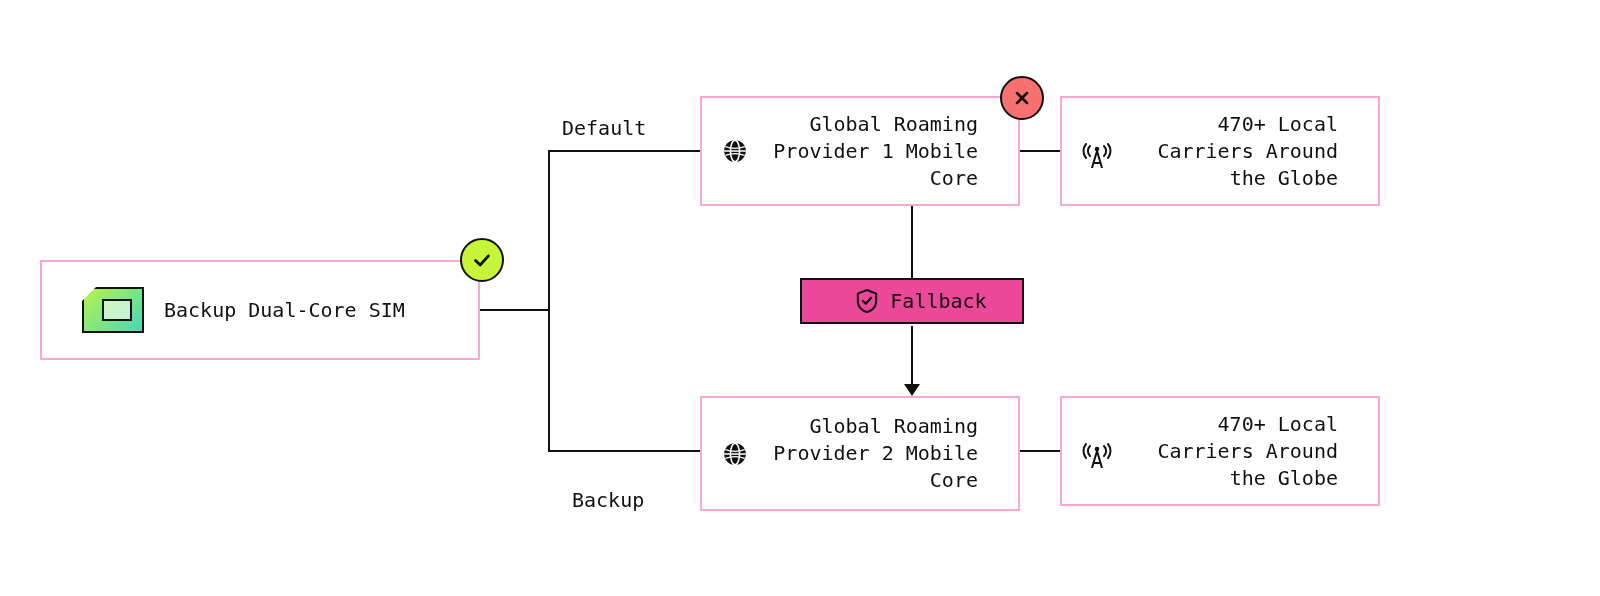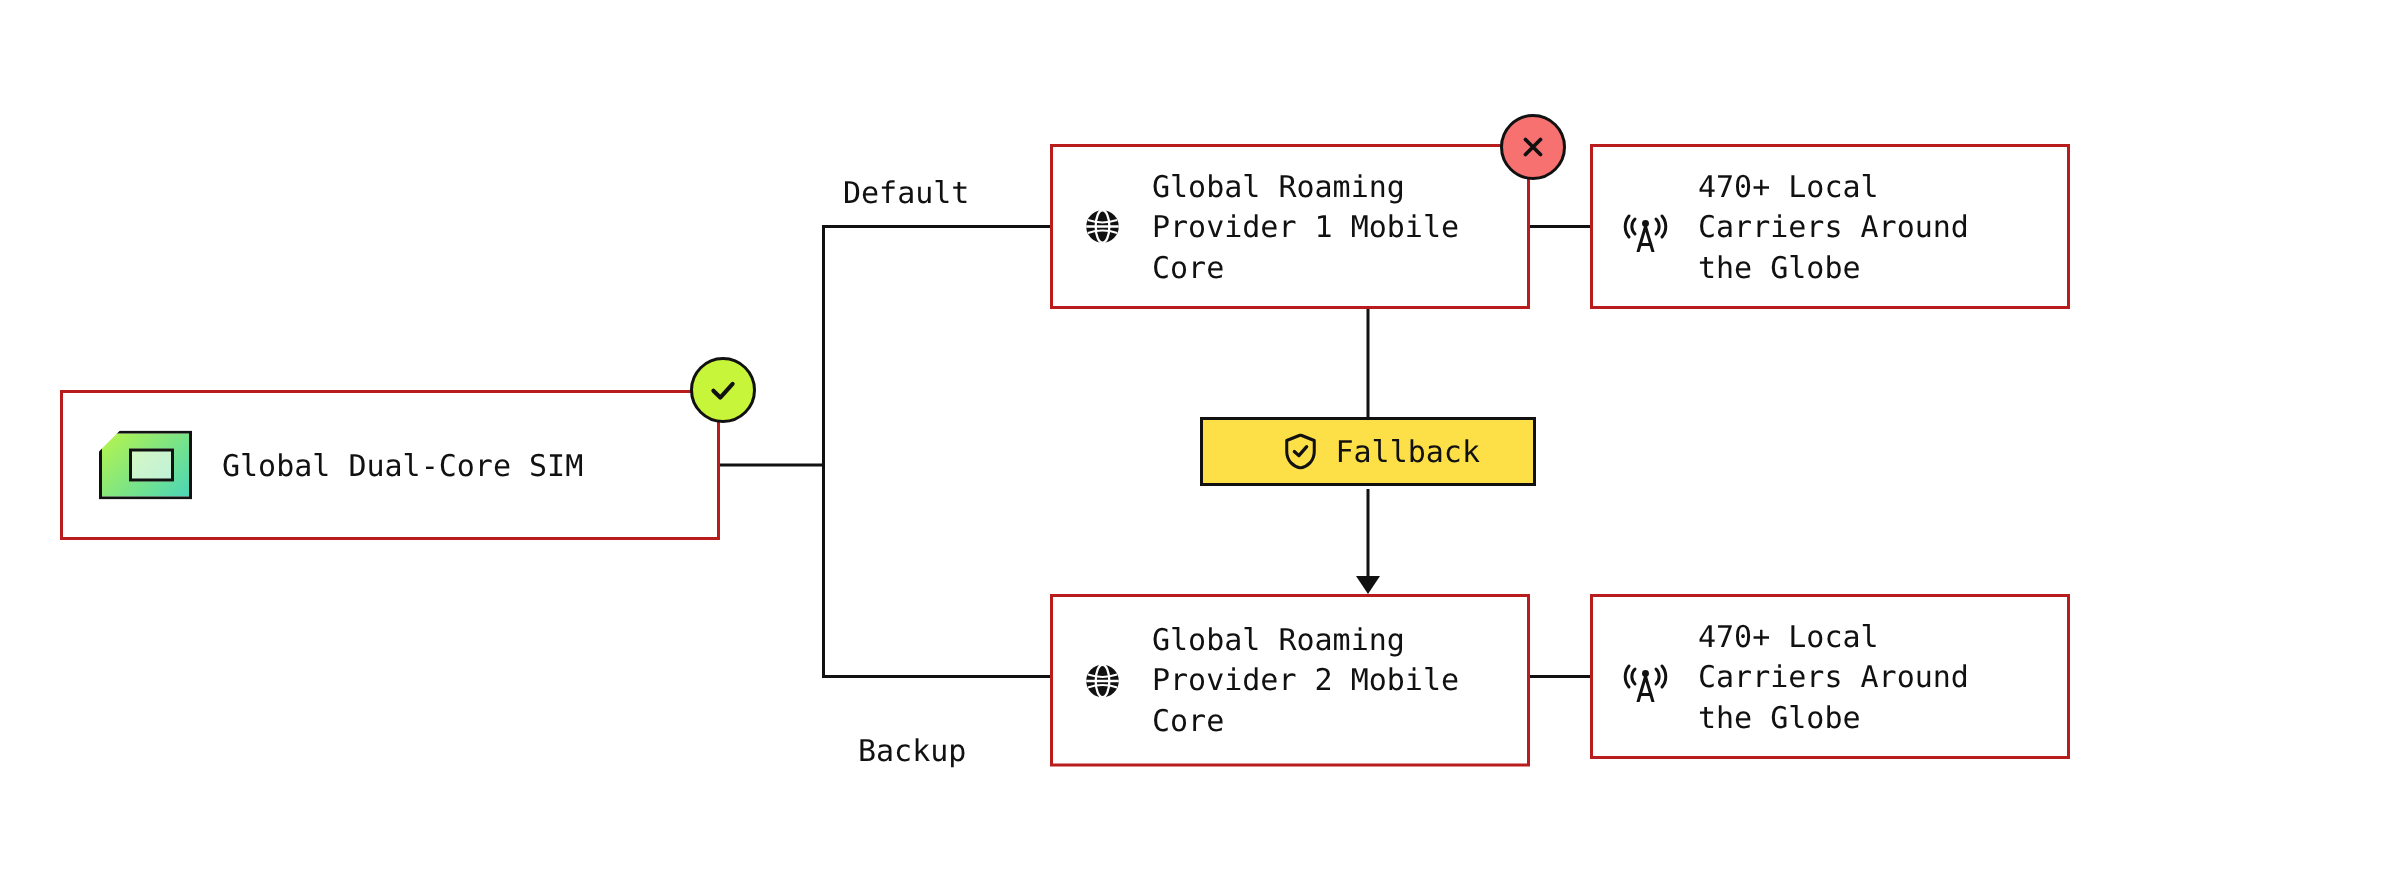--- a/index.html
+++ b/index.html
@@ -5,29 +5,29 @@
   html, body {
     margin: 0;
     padding: 0;
     width: 1600px;
     height: 596px;
     background: #ffffff;
     font-family: ui-monospace, "SFMono-Regular", "Menlo", "Consolas", monospace;
     font-size: 20px;
     color: #111;
   }
-  .stage { position: relative; width: 1600px; height: 596px; }
+  .stage { position: relative; width: 1600px; height: 596px; text-align: right; }
 
   .box {
     position: absolute;
-    border: 2px solid #b91c1c;
+    border: 2px solid #f9a8d4;
     background: #fff;
     display: flex;
     align-items: center;
-    padding: 0 24px;
+    padding: 0 40px;
     box-sizing: border-box;
     gap: 20px;
   }
   .box .txt { line-height: 1.35; }
 
   
   #box-sim { left: 40px; top: 260px; width: 440px; height: 100px; }
 
   
   #box-p1 { left: 700px; top: 96px;  width: 320px; height: 110px; padding-left: 20px; }
@@ -36,21 +36,21 @@
   
   #box-p2 { left: 700px; top: 396px; width: 320px; height: 115px; padding-left: 20px; }
   
   #box-c2 { left: 1060px; top: 396px; width: 320px; height: 110px; padding-left: 20px; }
 
   
   #fallback {
     position: absolute;
     left: 800px; top: 278px;
     width: 224px; height: 46px;
-    background: #fde047;
+    background: #ec4899;
     border: 2px solid #111;
     display: flex; align-items: center; justify-content: center;
     gap: 12px;
     box-sizing: border-box;
     padding-left: 19px;
   }
 
   
   .label { position: absolute; font-size: 20px; }
   #lbl-default { left: 562px; top: 116px; }
@@ -146,21 +146,21 @@
   <div id="arrow"></div>
 
   <div id="lbl-default" class="label">Default</div>
   <div id="lbl-backup" class="label">Backup</div>
 
   <div id="box-sim" class="box">
     <span class="sim-icon">
       <span class="sim-body"></span>
       <span class="sim-chip"></span>
     </span>
-    <span class="txt">Global Dual-Core SIM</span>
+    <span class="txt">Backup Dual-Core SIM</span>
   </div>
 
   <div id="box-p1" class="box">
     <span class="globe">
       <svg viewBox="0 0 24 24" width="26" height="26">
           <circle cx="12" cy="12" r="10" fill="#111"></circle>
           <ellipse cx="12" cy="12" rx="4.2" ry="10" fill="none" stroke="#fff" stroke-width="1.4"></ellipse>
           <line x1="2" y1="12" x2="22" y2="12" stroke="#fff" stroke-width="1.4"></line>
           <path d="M3 8 Q12 11 21 8" fill="none" stroke="#fff" stroke-width="1.2"></path>
           <path d="M3 16 Q12 13 21 16" fill="none" stroke="#fff" stroke-width="1.2"></path>

